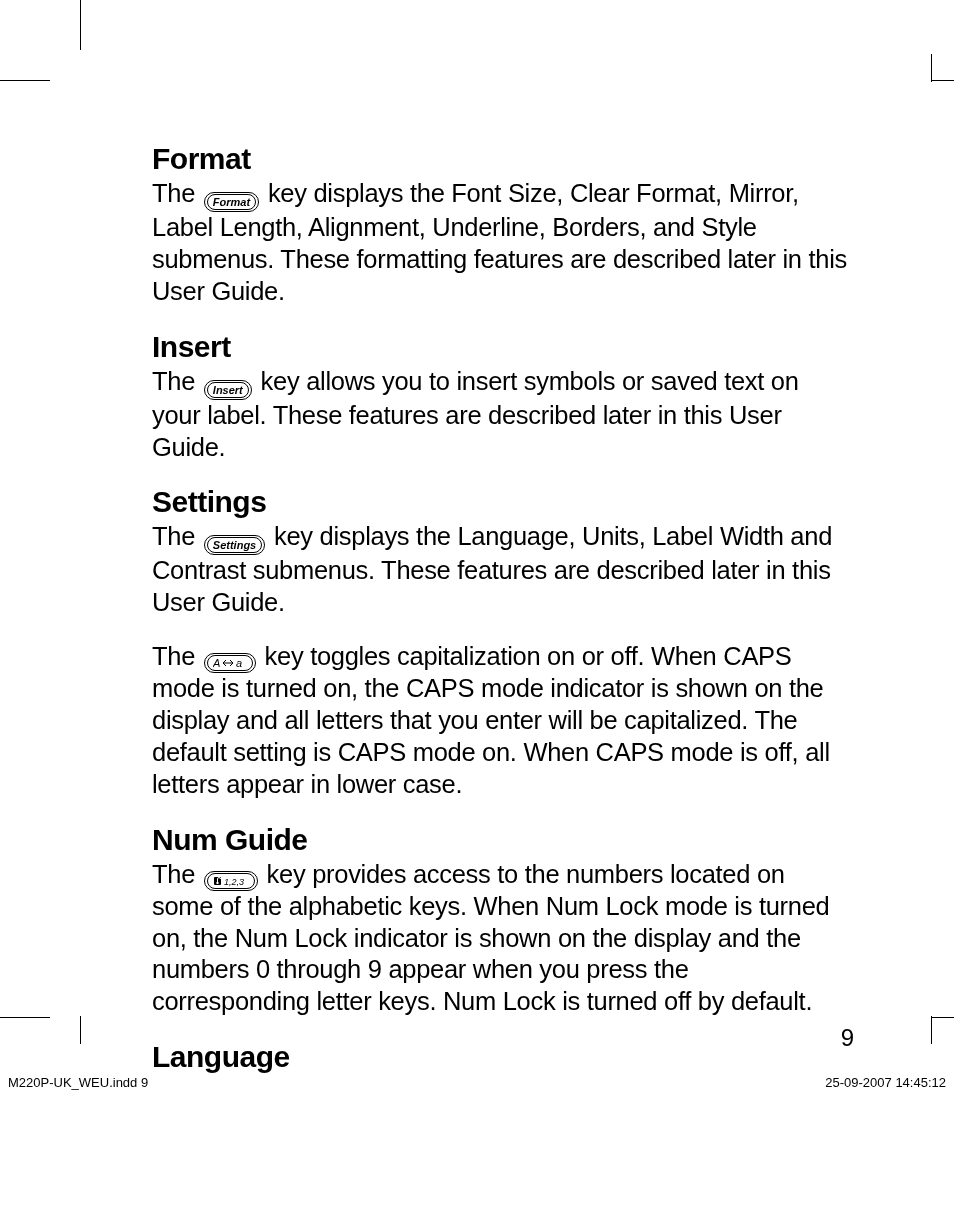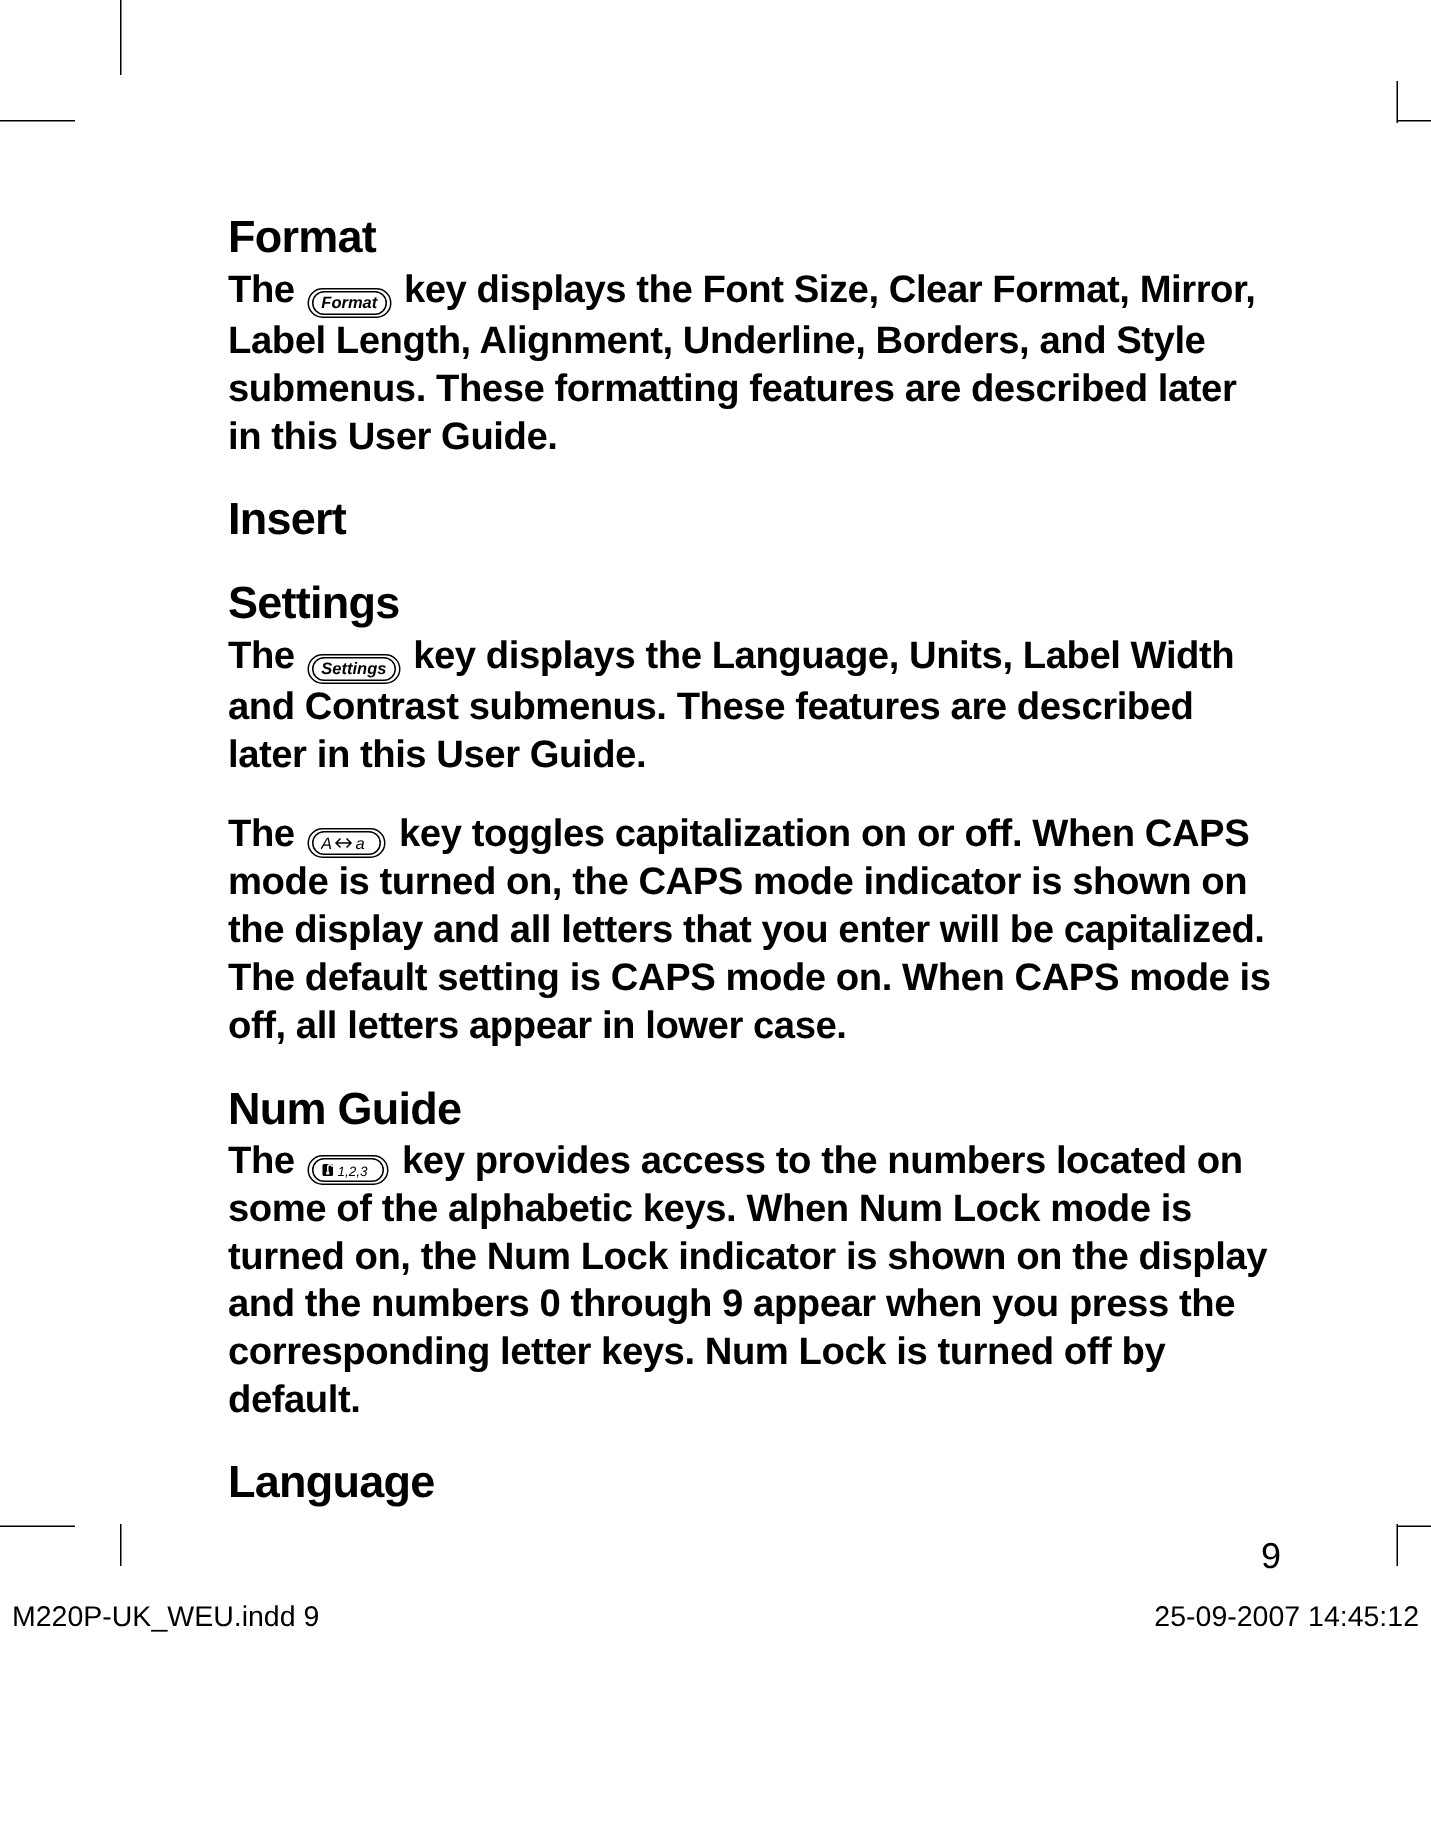--- a/index.html
+++ b/index.html
@@ -12,21 +12,21 @@
   .crop-tr-h { position: absolute; right: 0; top: 80px; width: 22px; height: 1px; background: #000; }
   .crop-bl-v { position: absolute; left: 80px; bottom: 56px; width: 1px; height: 28px; background: #000; }
   .crop-bl-h { position: absolute; left: 0; bottom: 82px; width: 50px; height: 1px; background: #000; }
   .crop-br-v { position: absolute; right: 22px; bottom: 56px; width: 1px; height: 28px; background: #000; }
   .crop-br-h { position: absolute; right: 0; bottom: 82px; width: 22px; height: 1px; background: #000; }
 
   .content { position: absolute; left: 152px; top: 142px; width: 700px; }
   .section { margin-bottom: 22px; }
   .heading { font-weight: 700; font-size: 30px; letter-spacing: -0.5px; margin-bottom: 2px; }
   .body { font-size: 25.5px; line-height: 1.25; font-stretch: condensed; letter-spacing: -0.3px; }
-  .body .rowtext { display: inline; font-weight: bold; }
+  .body .rowtext { display: inline; }
 
   .keycap {
     display: inline-block;
     vertical-align: -4px;
     border: 1.2px solid #000;
     border-radius: 10px;
     padding: 1px 2px;
     line-height: 0;
     margin: 0 2px;
     background: #fff;
@@ -41,21 +41,21 @@
     height: 16px;
     font-style: italic;
     font-weight: 700;
     font-size: 11px;
     font-family: Arial, sans-serif;
     letter-spacing: 0;
   }
   .keycap-inner svg { display: block; }
 
   .pagenum { position: absolute; right: 100px; top: 1024px; font-size: 24px; }
-  .footer { position: absolute; left: 0; bottom: 10px; width: 954px; display: flex; justify-content: space-between; padding: 0 8px; font-size: 19px; font-family: Arial, sans-serif; }
+  .footer { position: absolute; left: 0; bottom: 10px; width: 954px; display: flex; justify-content: space-between; padding: 0 8px; font-size: 13px; font-family: Arial, sans-serif; }
 </style>
 </head>
 <body>
 
 <div class="page">
   <div class="crop-tl-v"></div>
   <div class="crop-tl-h"></div>
   <div class="crop-tr-v"></div>
   <div class="crop-tr-h"></div>
   <div class="crop-bl-v"></div>
@@ -67,20 +67,23 @@
 
     <div class="section">
       <div class="heading">Format</div>
       <div class="body">
         <span class="rowtext">The </span><span class="keycap"><span class="keycap-inner">Format</span></span><span class="rowtext"> key displays the Font Size, Clear Format, Mirror, Label Length, Alignment, Underline, Borders, and Style submenus. These formatting features are described later in this User Guide.</span>
       </div>
     </div>
 
     <div class="section">
       <div class="heading">Insert</div>
+      <div class="body">
+        <span class="rowtext">The </span><span class="keycap"><span class="keycap-inner">Insert</span></span><span class="rowtext"> key allows you to insert symbols or saved text on your label. These features are described later in this User Guide.</span>
+      </div>
     </div>
 
     <div class="section">
       <div class="heading">Settings</div>
       <div class="body">
         <span class="rowtext">The </span><span class="keycap"><span class="keycap-inner">Settings</span></span><span class="rowtext"> key displays the Language, Units, Label Width and Contrast submenus. These features are described later in this User Guide.</span>
       </div>
     </div>
 
     <div class="section">

